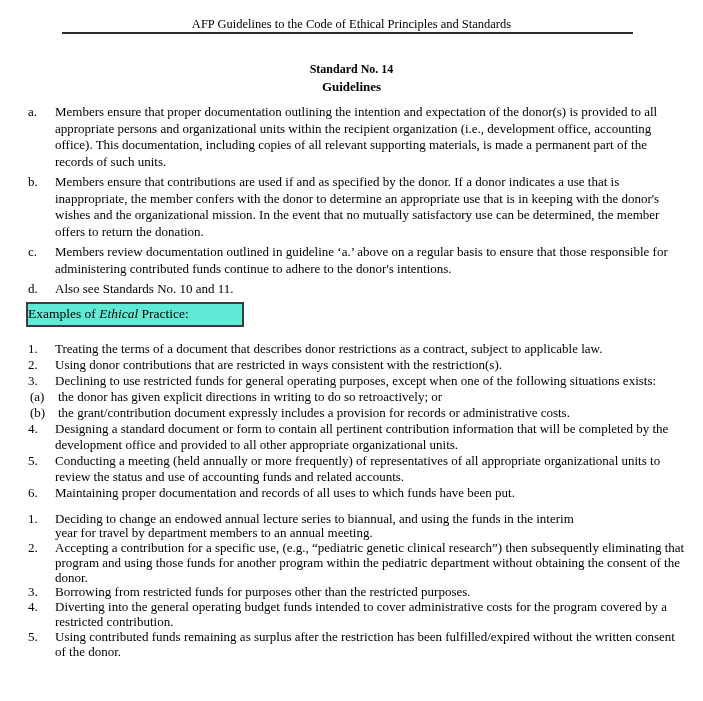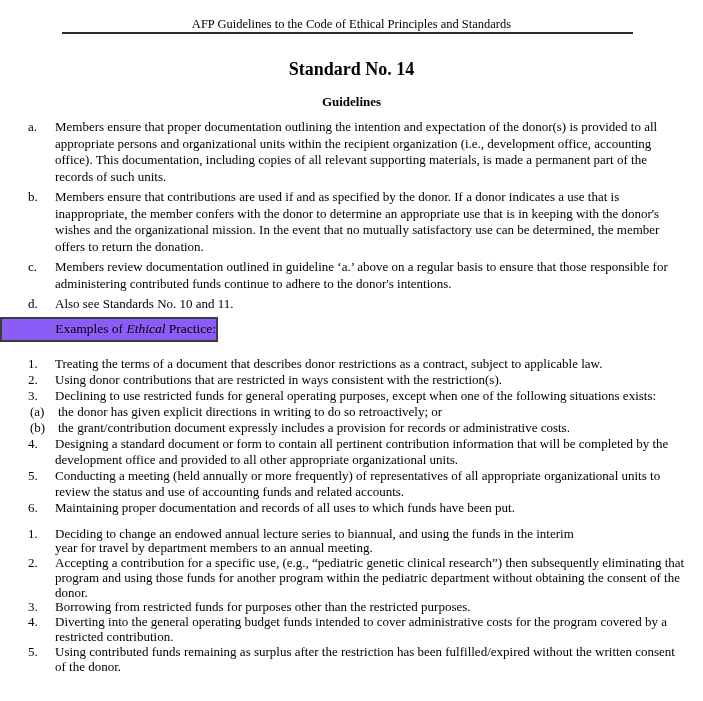--- a/index.html
+++ b/index.html
@@ -11,29 +11,29 @@
   }
   .page { width: 703px; height: 701px; position: relative; }
 
   .running-head {
     text-align: center; padding-top: 17px;
     font-size: 12.5px; line-height: 14px;
   }
   .head-rule { height: 2px; background: #2b2b2b; margin: 1px 70px 0 62px; }
 
   .doc-title {
-    text-align: center; font-weight: bold; font-size: 18px;
+    text-align: center; font-weight: bold; font-size: 12px;
     margin-top: 25px; line-height: 20px;
   }
   .doc-statement {
     text-align: center; font-size: 14px; margin-top: 13px; line-height: 17px;
   }
   .section-heading {
     text-align: center; font-weight: bold; font-size: 13px;
-    margin-top: 15px; line-height: 15px;
+    line-height: 15px;
   }
 
   .glist { margin-top: 10px; padding-right: 16px; }
   .glist .row {
     display: grid; grid-template-columns: 27px 1fr;
     padding-left: 28px; margin-bottom: 4px; line-height: 16.5px;
   }
   .nlist { padding-right: 16px; }
   .nlist .row {
     display: grid; grid-template-columns: 27px 1fr;
@@ -43,23 +43,23 @@
   .unethical-list { margin-top: 11px; }
   .unethical-list .row { line-height: 14.8px; }
 
   .sublist .row {
     grid-template-columns: 28px 1fr; padding-left: 30px; margin: 0;
   }
 
   .text { white-space: pre-line; }
 
   .box {
-    width: 218px; margin-top: 2px;
-    border: 2px solid #3c3c3c; background: #8b5cf6;
-    text-align: right; font-size: 13.5px; line-height: 16px;
+    width: 218px; margin-left: 26px; margin-top: 2px;
+    border: 2px solid #3c3c3c; background: #5eead4;
+    text-align: left; font-size: 13.5px; line-height: 16px;
     padding: 2px 0 3px 0;
   }
   .box.unethical-box { width: 250px; margin-top: 9px; }
 </style>
 </head>
 <body>
 
 <div class="page">
 
   <div class="running-head">AFP Guidelines to the Code of Ethical Principles and Standards</div>

